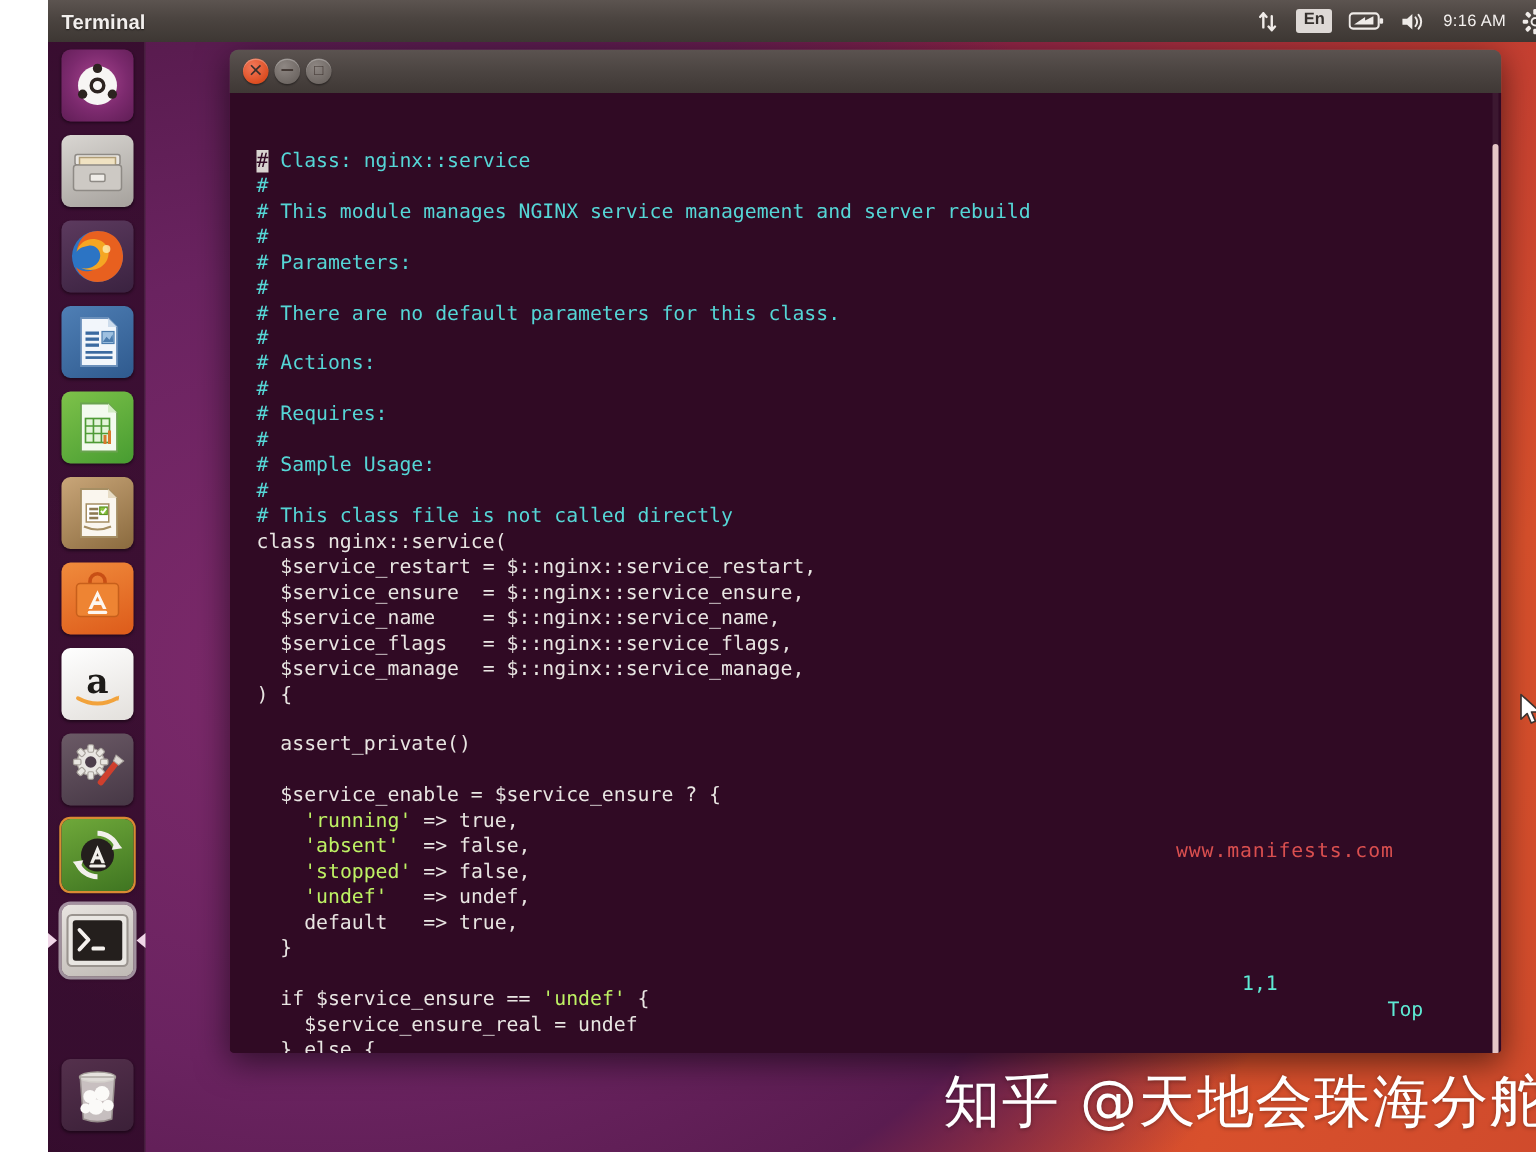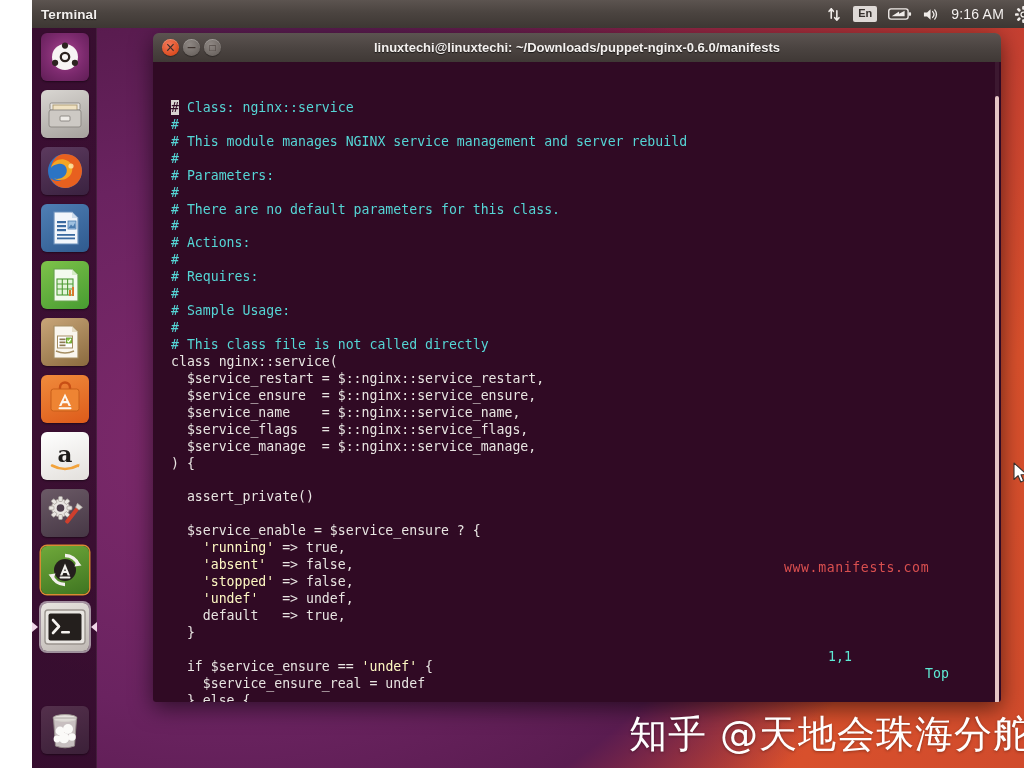--- a/index.html
+++ b/index.html
@@ -41,21 +41,21 @@
     padding-right: 24px;
   }
   .panel-right > * { display: flex; align-items: center; }
   .kbd-badge {
     background: #ded9d6; color: #35302d;
     font-size: 11px; font-weight: bold;
     padding: 1px 5px 2px 5px;
     border-radius: 2px;
     line-height: 1.1;
   }
-  .clock { font-size: 14px; color: #f4f1ef; letter-spacing: .2px; }
+  .clock { font-size: 11px; color: #f4f1ef; letter-spacing: .2px; }
   svg { display: block; }
 
   
   #launcher {
     position: absolute; top: 28px; left: 0;
     width: 65px; height: 740px;
     background: linear-gradient(180deg, rgba(48,10,40,.80) 0%, rgba(42,8,35,.80) 100%);
     border-right: 1px solid rgba(255,255,255,.07);
     z-index: 40;
   }
@@ -127,21 +127,21 @@
     padding: 4px 0 0 4px;
     font-family: "DejaVu Sans Mono", "Liberation Mono", monospace;
     font-size: 13.2px;
     line-height: 16.95px;
     color: #e8e5e2;
     white-space: pre;
     overflow: hidden;
   }
   .ln { height: 16.95px; padding-left: 14px; }
   .cmt { color: #55d6d6; }
-  .str { color: #fef9c3; }
+  .str { color: #bef264; }
   .cursor-cell {
     background: #d8d3d0; color: #300a24;
   }
   #watermark-url {
     position: absolute;
     left: 631px; top: 498px;
     color: #d94f4f;
     font-family: "DejaVu Sans Mono", "Liberation Mono", monospace;
     font-size: 13.2px;
     letter-spacing: .6px;
@@ -431,21 +431,20 @@
     <div id="titlebar">
       <div class="wbtn close">
         <span>×</span>
       </div>
       <div class="wbtn min">
         <span>−</span>
       </div>
       <div class="wbtn max">
         <span style="font-size:10px">□</span>
       </div>
-      <div id="window-title">linuxtechi@linuxtechi: ~/Downloads/puppet-nginx-0.6.0/manifests</div>
     </div>
 
     <div id="term-body">
       <div id="term-lines"><div class="ln"><span class="cursor-cell">#</span><span class="cmt"> Class: nginx::service</span></div><div class="ln"><span class="cmt">#</span></div><div class="ln"><span class="cmt"># This module manages NGINX service management and server rebuild</span></div><div class="ln"><span class="cmt">#</span></div><div class="ln"><span class="cmt"># Parameters:</span></div><div class="ln"><span class="cmt">#</span></div><div class="ln"><span class="cmt"># There are no default parameters for this class.</span></div><div class="ln"><span class="cmt">#</span></div><div class="ln"><span class="cmt"># Actions:</span></div><div class="ln"><span class="cmt">#</span></div><div class="ln"><span class="cmt"># Requires:</span></div><div class="ln"><span class="cmt">#</span></div><div class="ln"><span class="cmt"># Sample Usage:</span></div><div class="ln"><span class="cmt">#</span></div><div class="ln"><span class="cmt"># This class file is not called directly</span></div><div class="ln"><span>class nginx::service(</span></div><div class="ln"><span>  $service_restart = $::nginx::service_restart,</span></div><div class="ln"><span>  $service_ensure  = $::nginx::service_ensure,</span></div><div class="ln"><span>  $service_name    = $::nginx::service_name,</span></div><div class="ln"><span>  $service_flags   = $::nginx::service_flags,</span></div><div class="ln"><span>  $service_manage  = $::nginx::service_manage,</span></div><div class="ln"><span>) {</span></div><div class="ln"><span></span></div><div class="ln"><span>  assert_private()</span></div><div class="ln"><span></span></div><div class="ln"><span>  $service_enable = $service_ensure ? {</span></div><div class="ln"><span>    </span><span class="str">'running'</span><span> =&gt; true,</span></div><div class="ln"><span>    </span><span class="str">'absent'</span><span>  =&gt; false,</span></div><div class="ln"><span>    </span><span class="str">'stopped'</span><span> =&gt; false,</span></div><div class="ln"><span>    </span><span class="str">'undef'</span><span>   =&gt; undef,</span></div><div class="ln"><span>    default   =&gt; true,</span></div><div class="ln"><span>  }</span></div><div class="ln"><span></span></div><div class="ln"><span>  if $service_ensure == </span><span class="str">'undef'</span><span> {</span></div><div class="ln"><span>    $service_ensure_real = undef</span></div><div class="ln"><span>  } else {</span></div></div>
 
       <div id="watermark-url">www.manifests.com</div>
 
       <div id="status-line">
         <span class="pos">1,1</span>
         <span class="top">Top</span>

